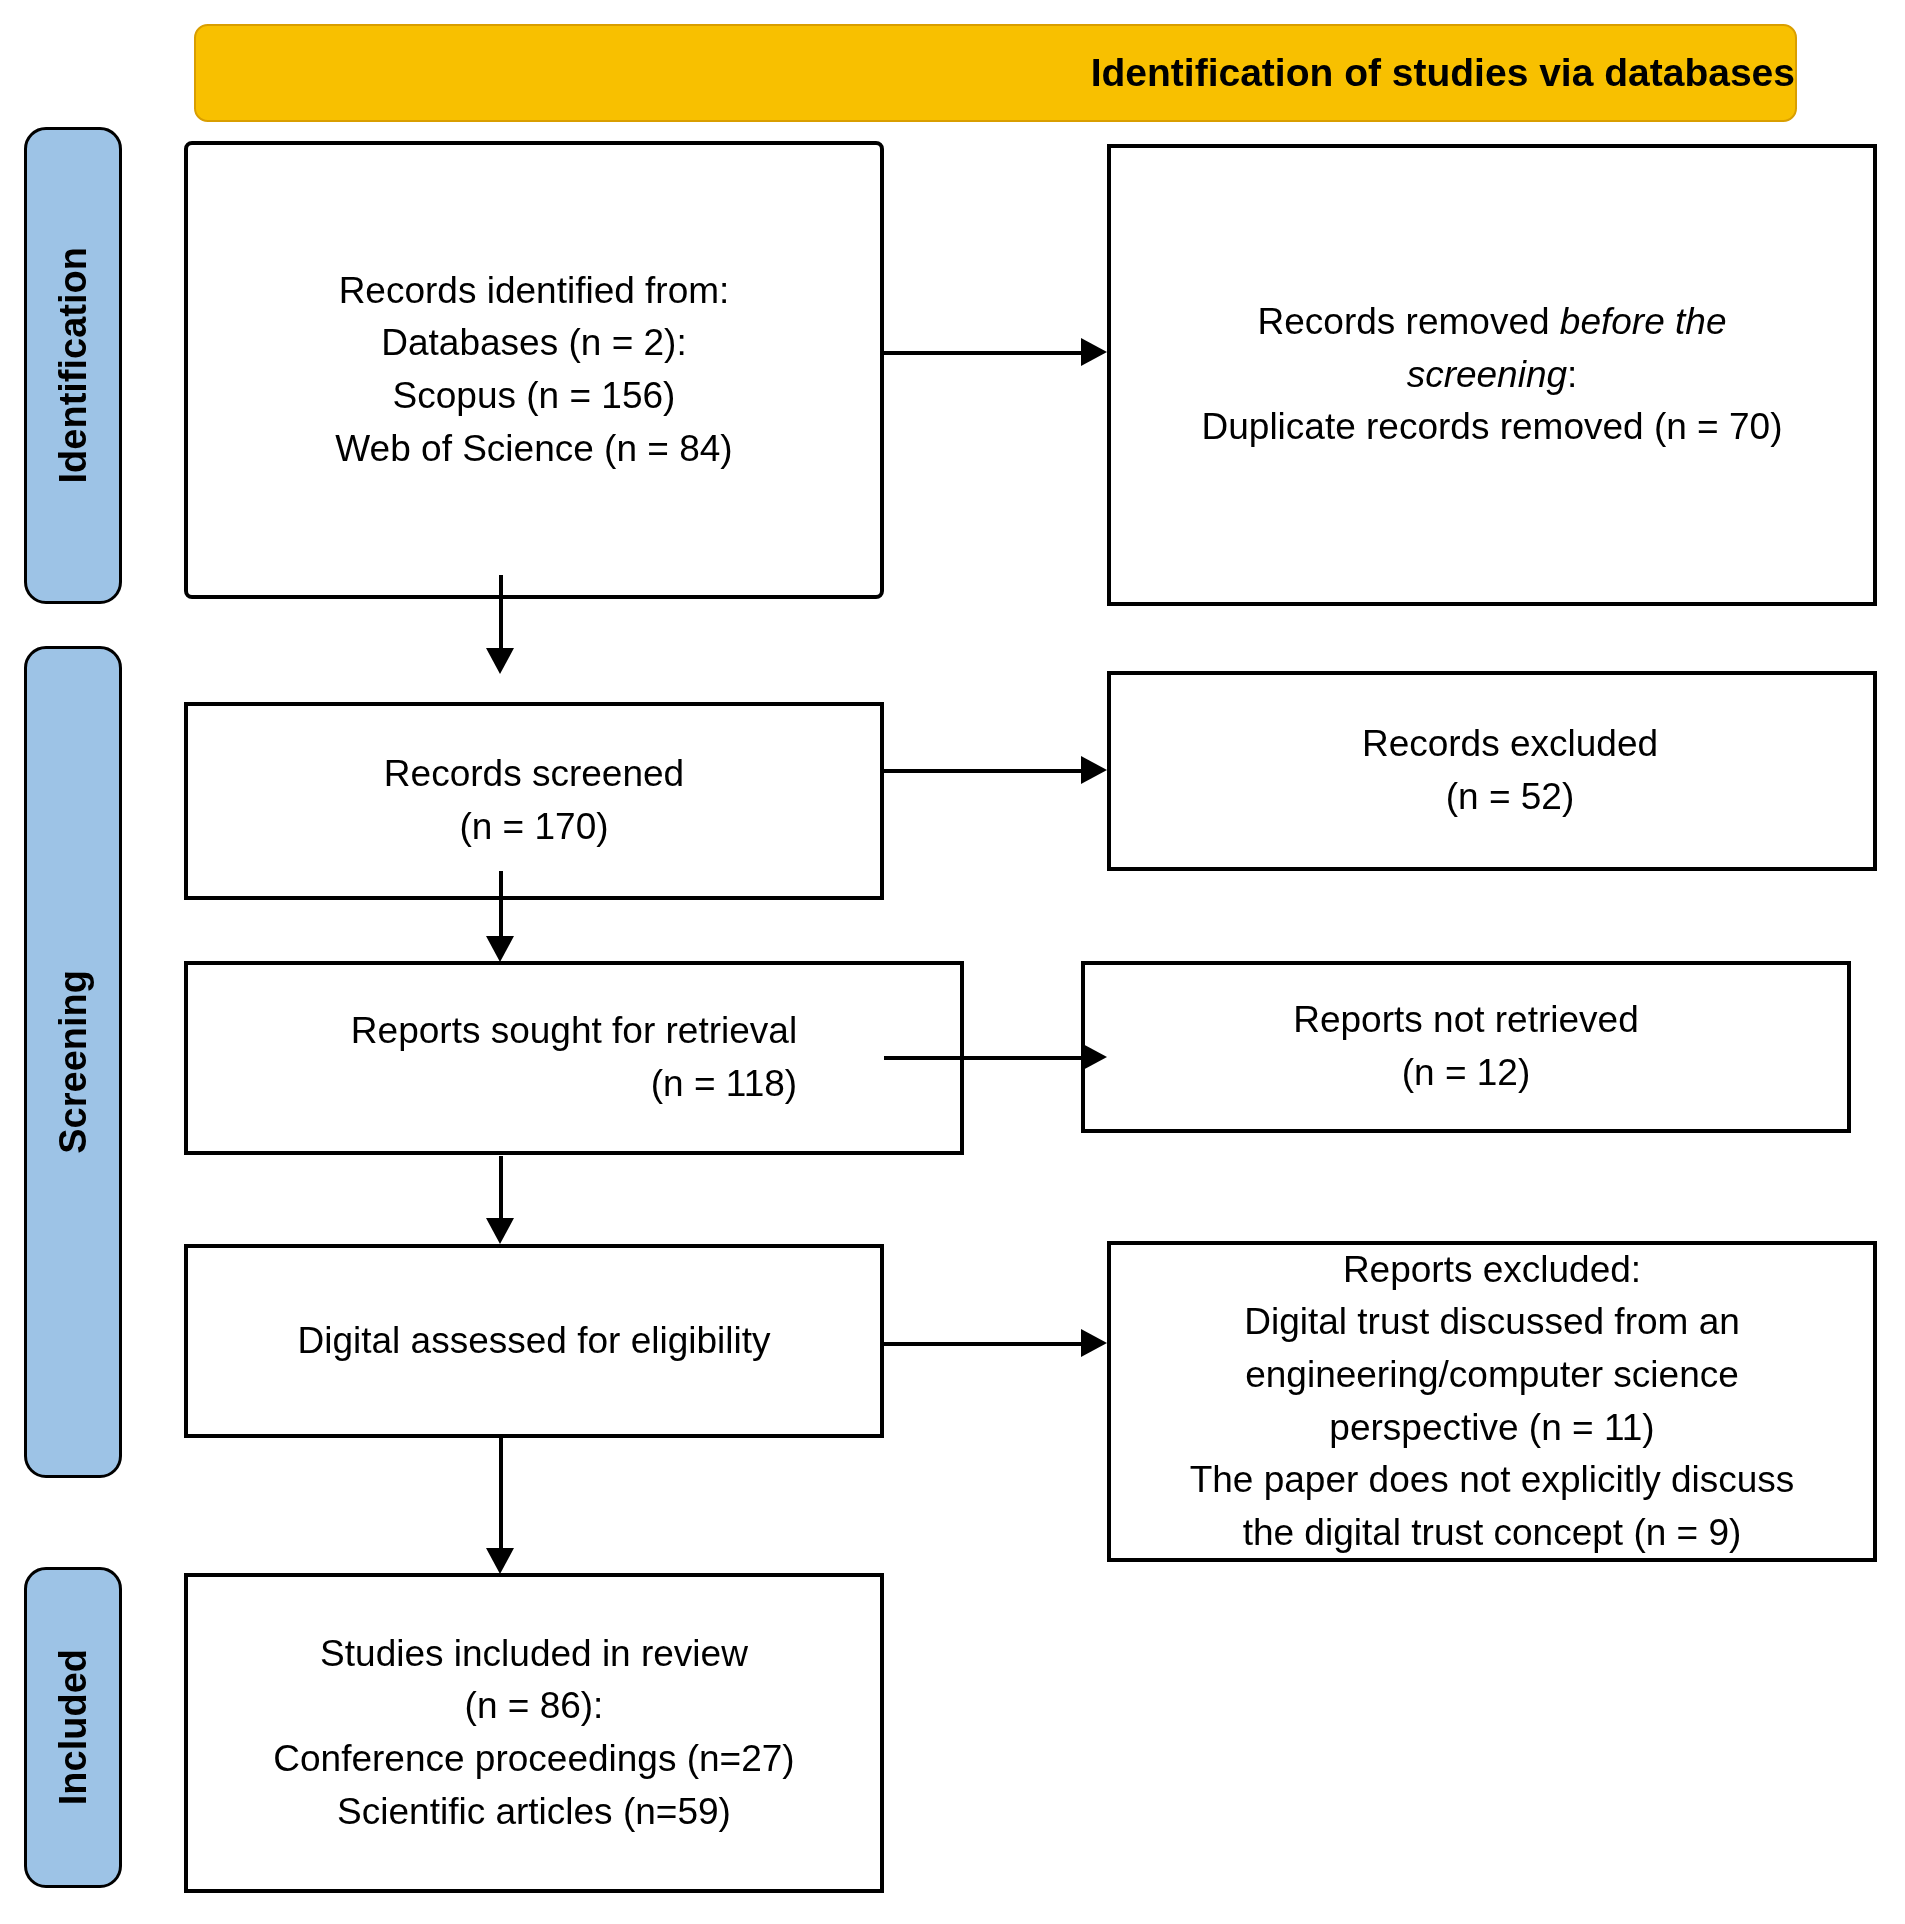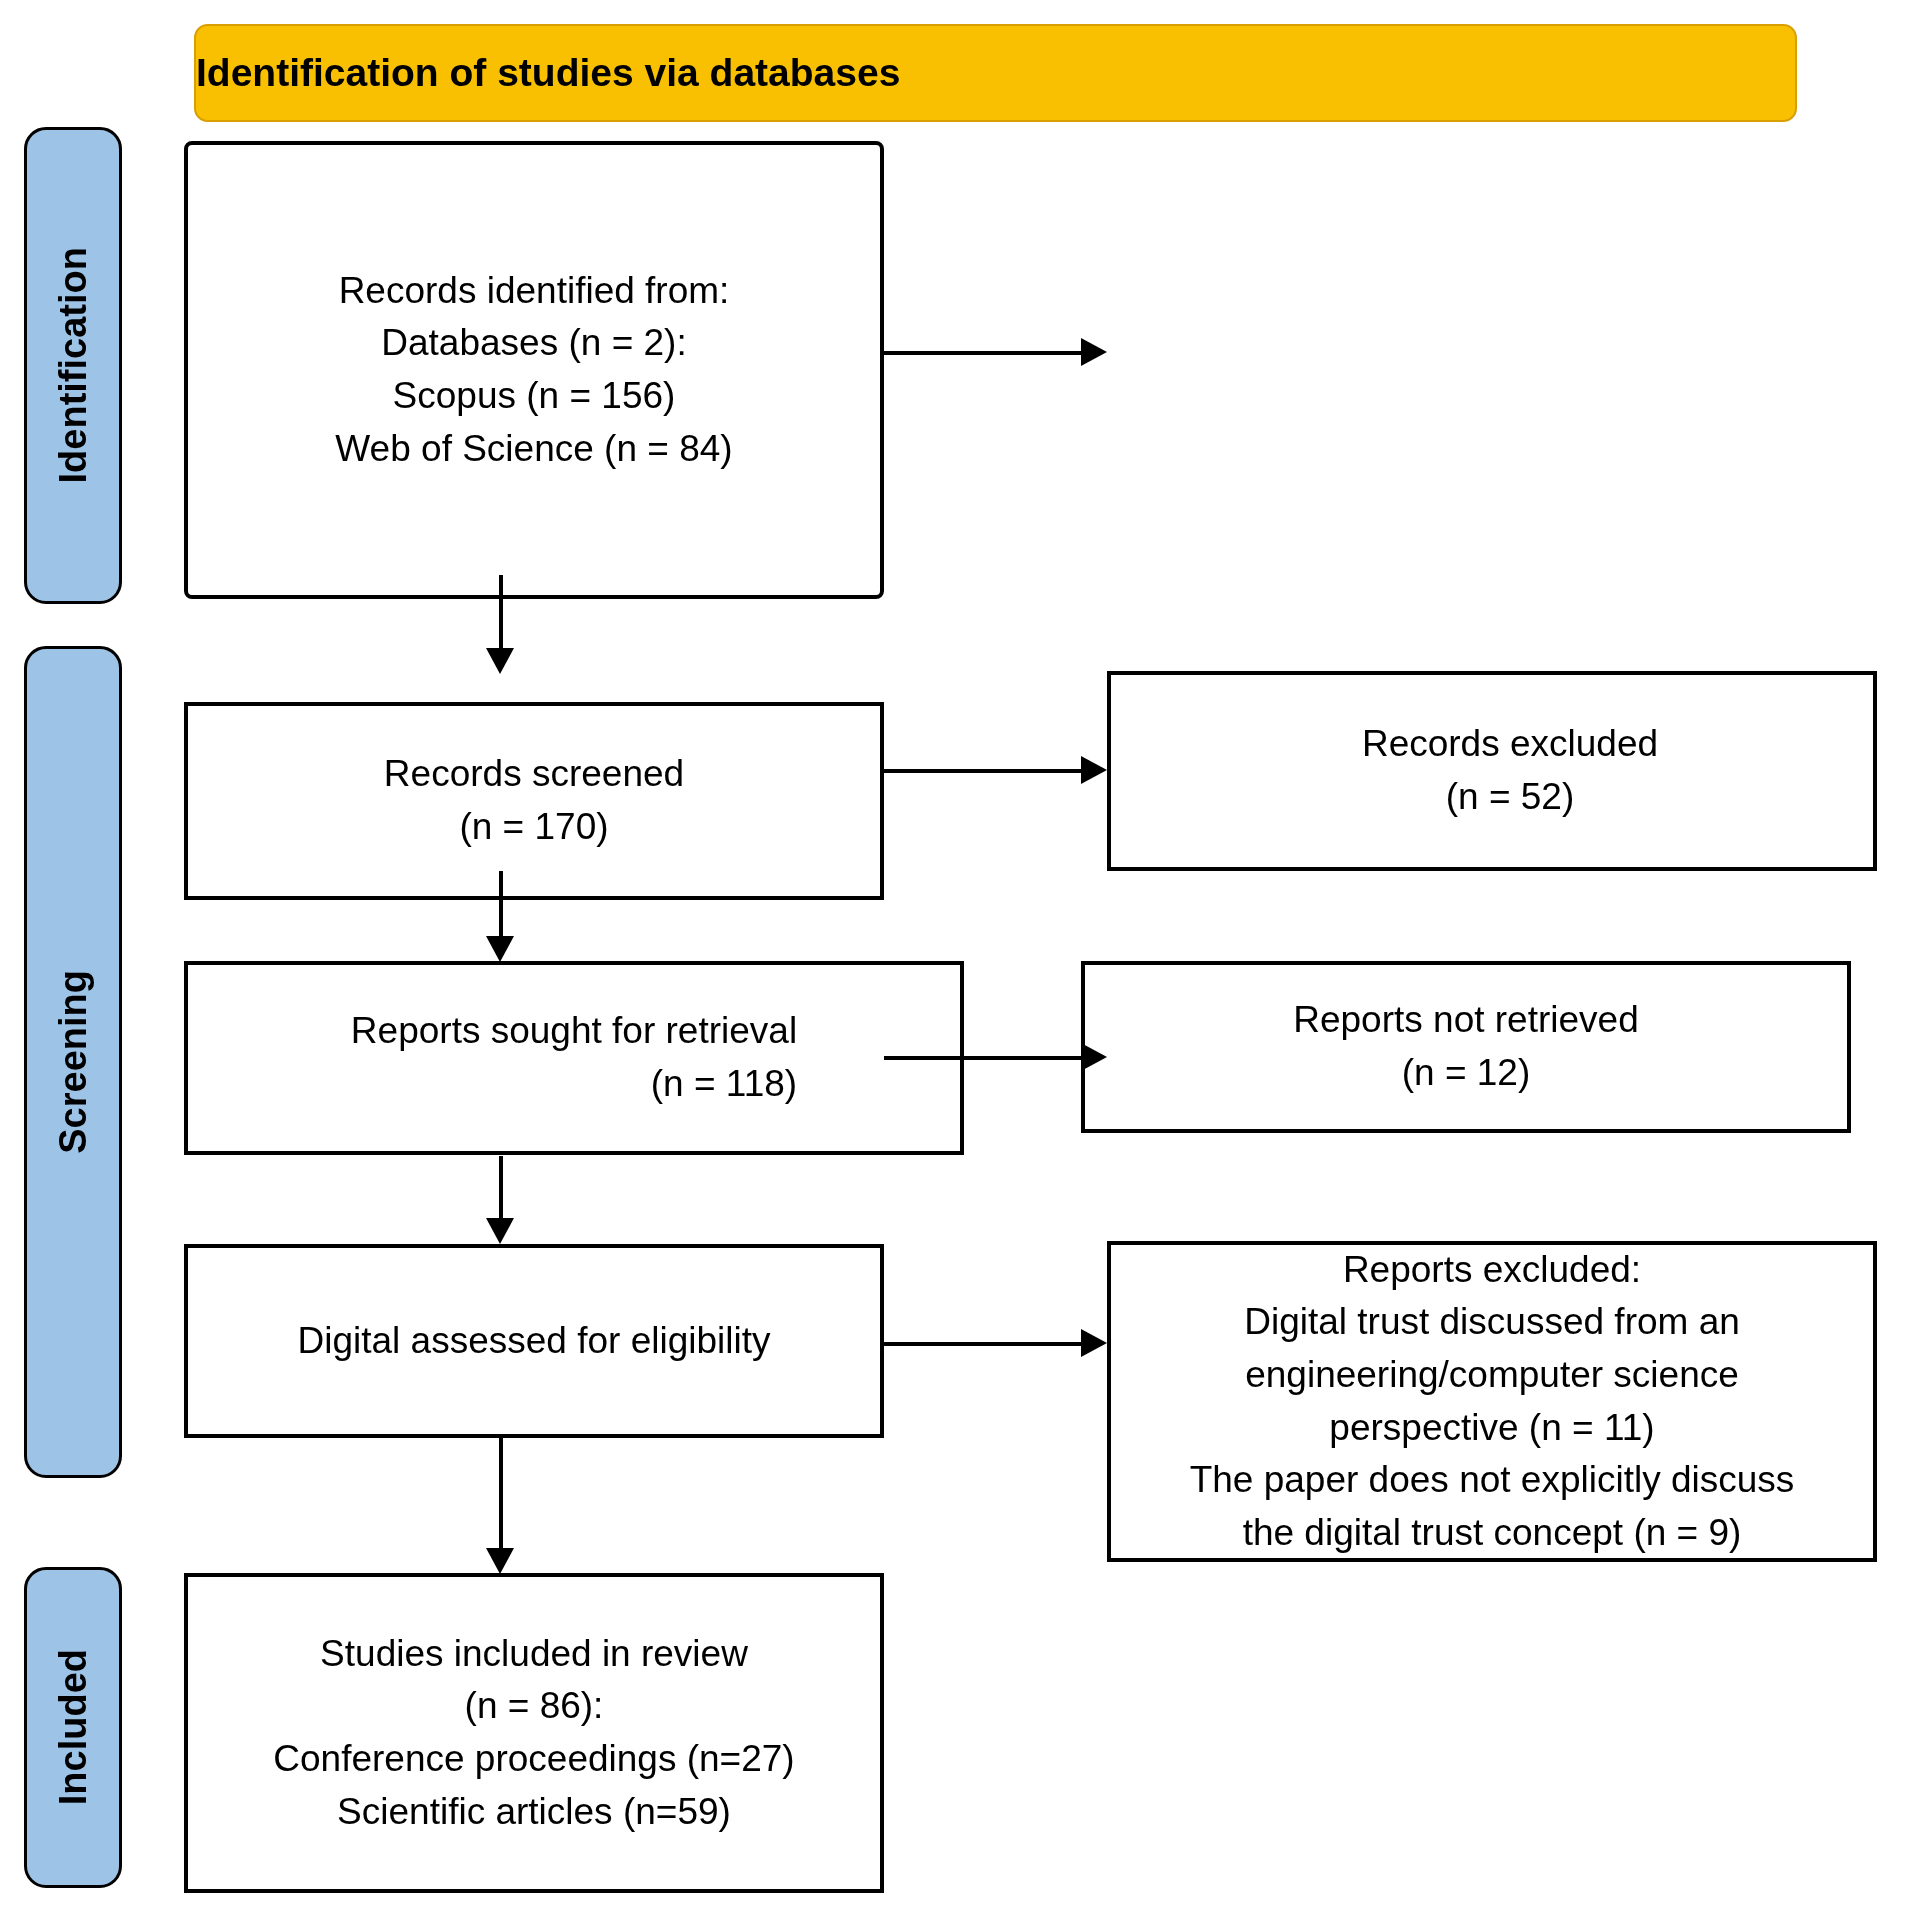--- a/index.html
+++ b/index.html
@@ -25,21 +25,21 @@
     overflow: hidden;
   }
   .banner {
     position: absolute;
     left: 194px; top: 24px;
     width: 1603px; height: 98px;
     box-sizing: border-box;
     background: var(--banner-bg);
     border: 2.6px solid var(--banner-border);
     border-radius: 13.7px;
-    display: flex; align-items: center; justify-content: flex-start;
+    display: flex; align-items: center; justify-content: flex-end;
     font-size: 39px; font-weight: bold;
   }
   .stage {
     position: absolute;
     left: 24px; width: 98px;
     box-sizing: border-box;
     background: var(--stage-bg);
     border: 3.4px solid var(--line);
     border-radius: 22px;
     display: flex; align-items: center; justify-content: center;
@@ -127,20 +127,27 @@
 
   <div class="box" style="left:184px; top:1573px; width:700px; height:320px;">
     <div>
       <div>Studies included in review</div>
       <div>(n = 86):</div>
       <div>Conference proceedings (n=27)</div>
       <div>Scientific articles (n=59)</div>
     </div>
   </div>
 
+  <div class="box" style="left:1107px; top:144px; width:770px; height:462px;">
+    <div>
+      <div><span>Records removed </span><span class="italic">before the</span></div>
+      <div><span class="italic">screening</span><span>:</span></div>
+      <div>Duplicate records removed (n = 70)</div>
+    </div>
+  </div>
 
   <div class="box" style="left:1107px; top:671px; width:770px; height:200px;padding-left:36px;">
     <div>
       <div>Records excluded</div>
       <div>(n = 52)</div>
     </div>
   </div>
 
   <div class="box" style="left:1081px; top:961px; width:770px; height:172px;">
     <div>

